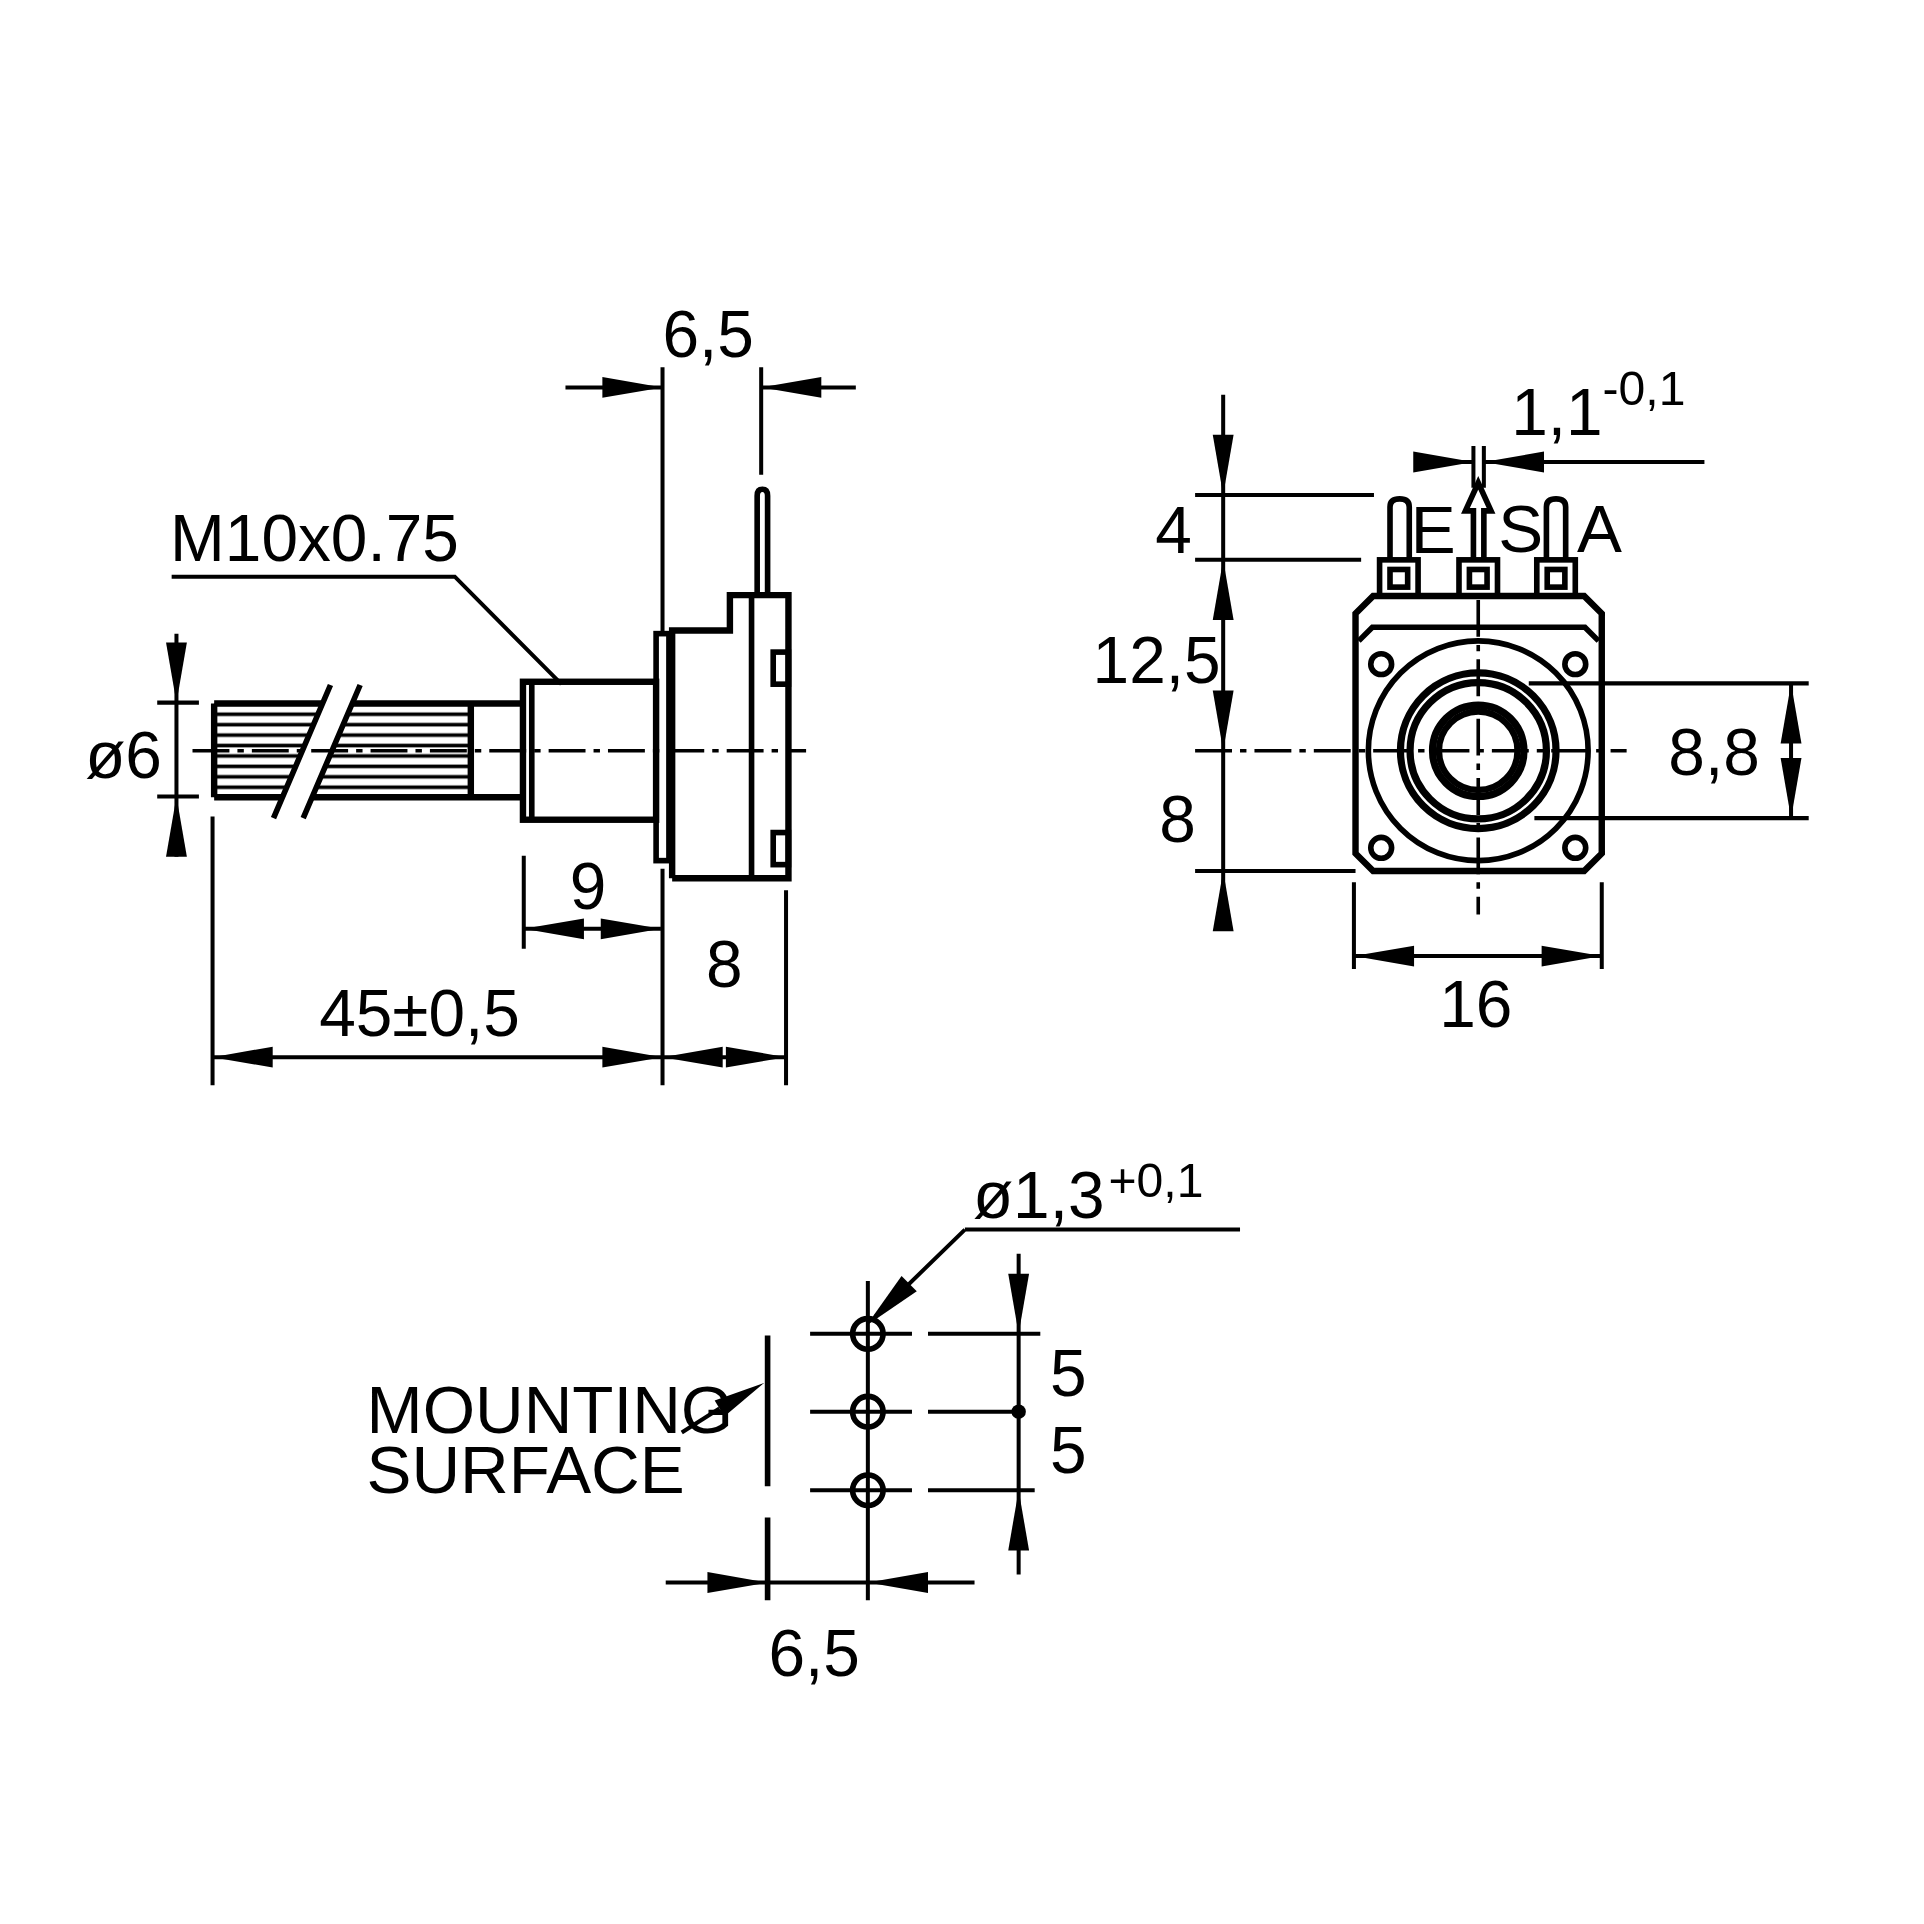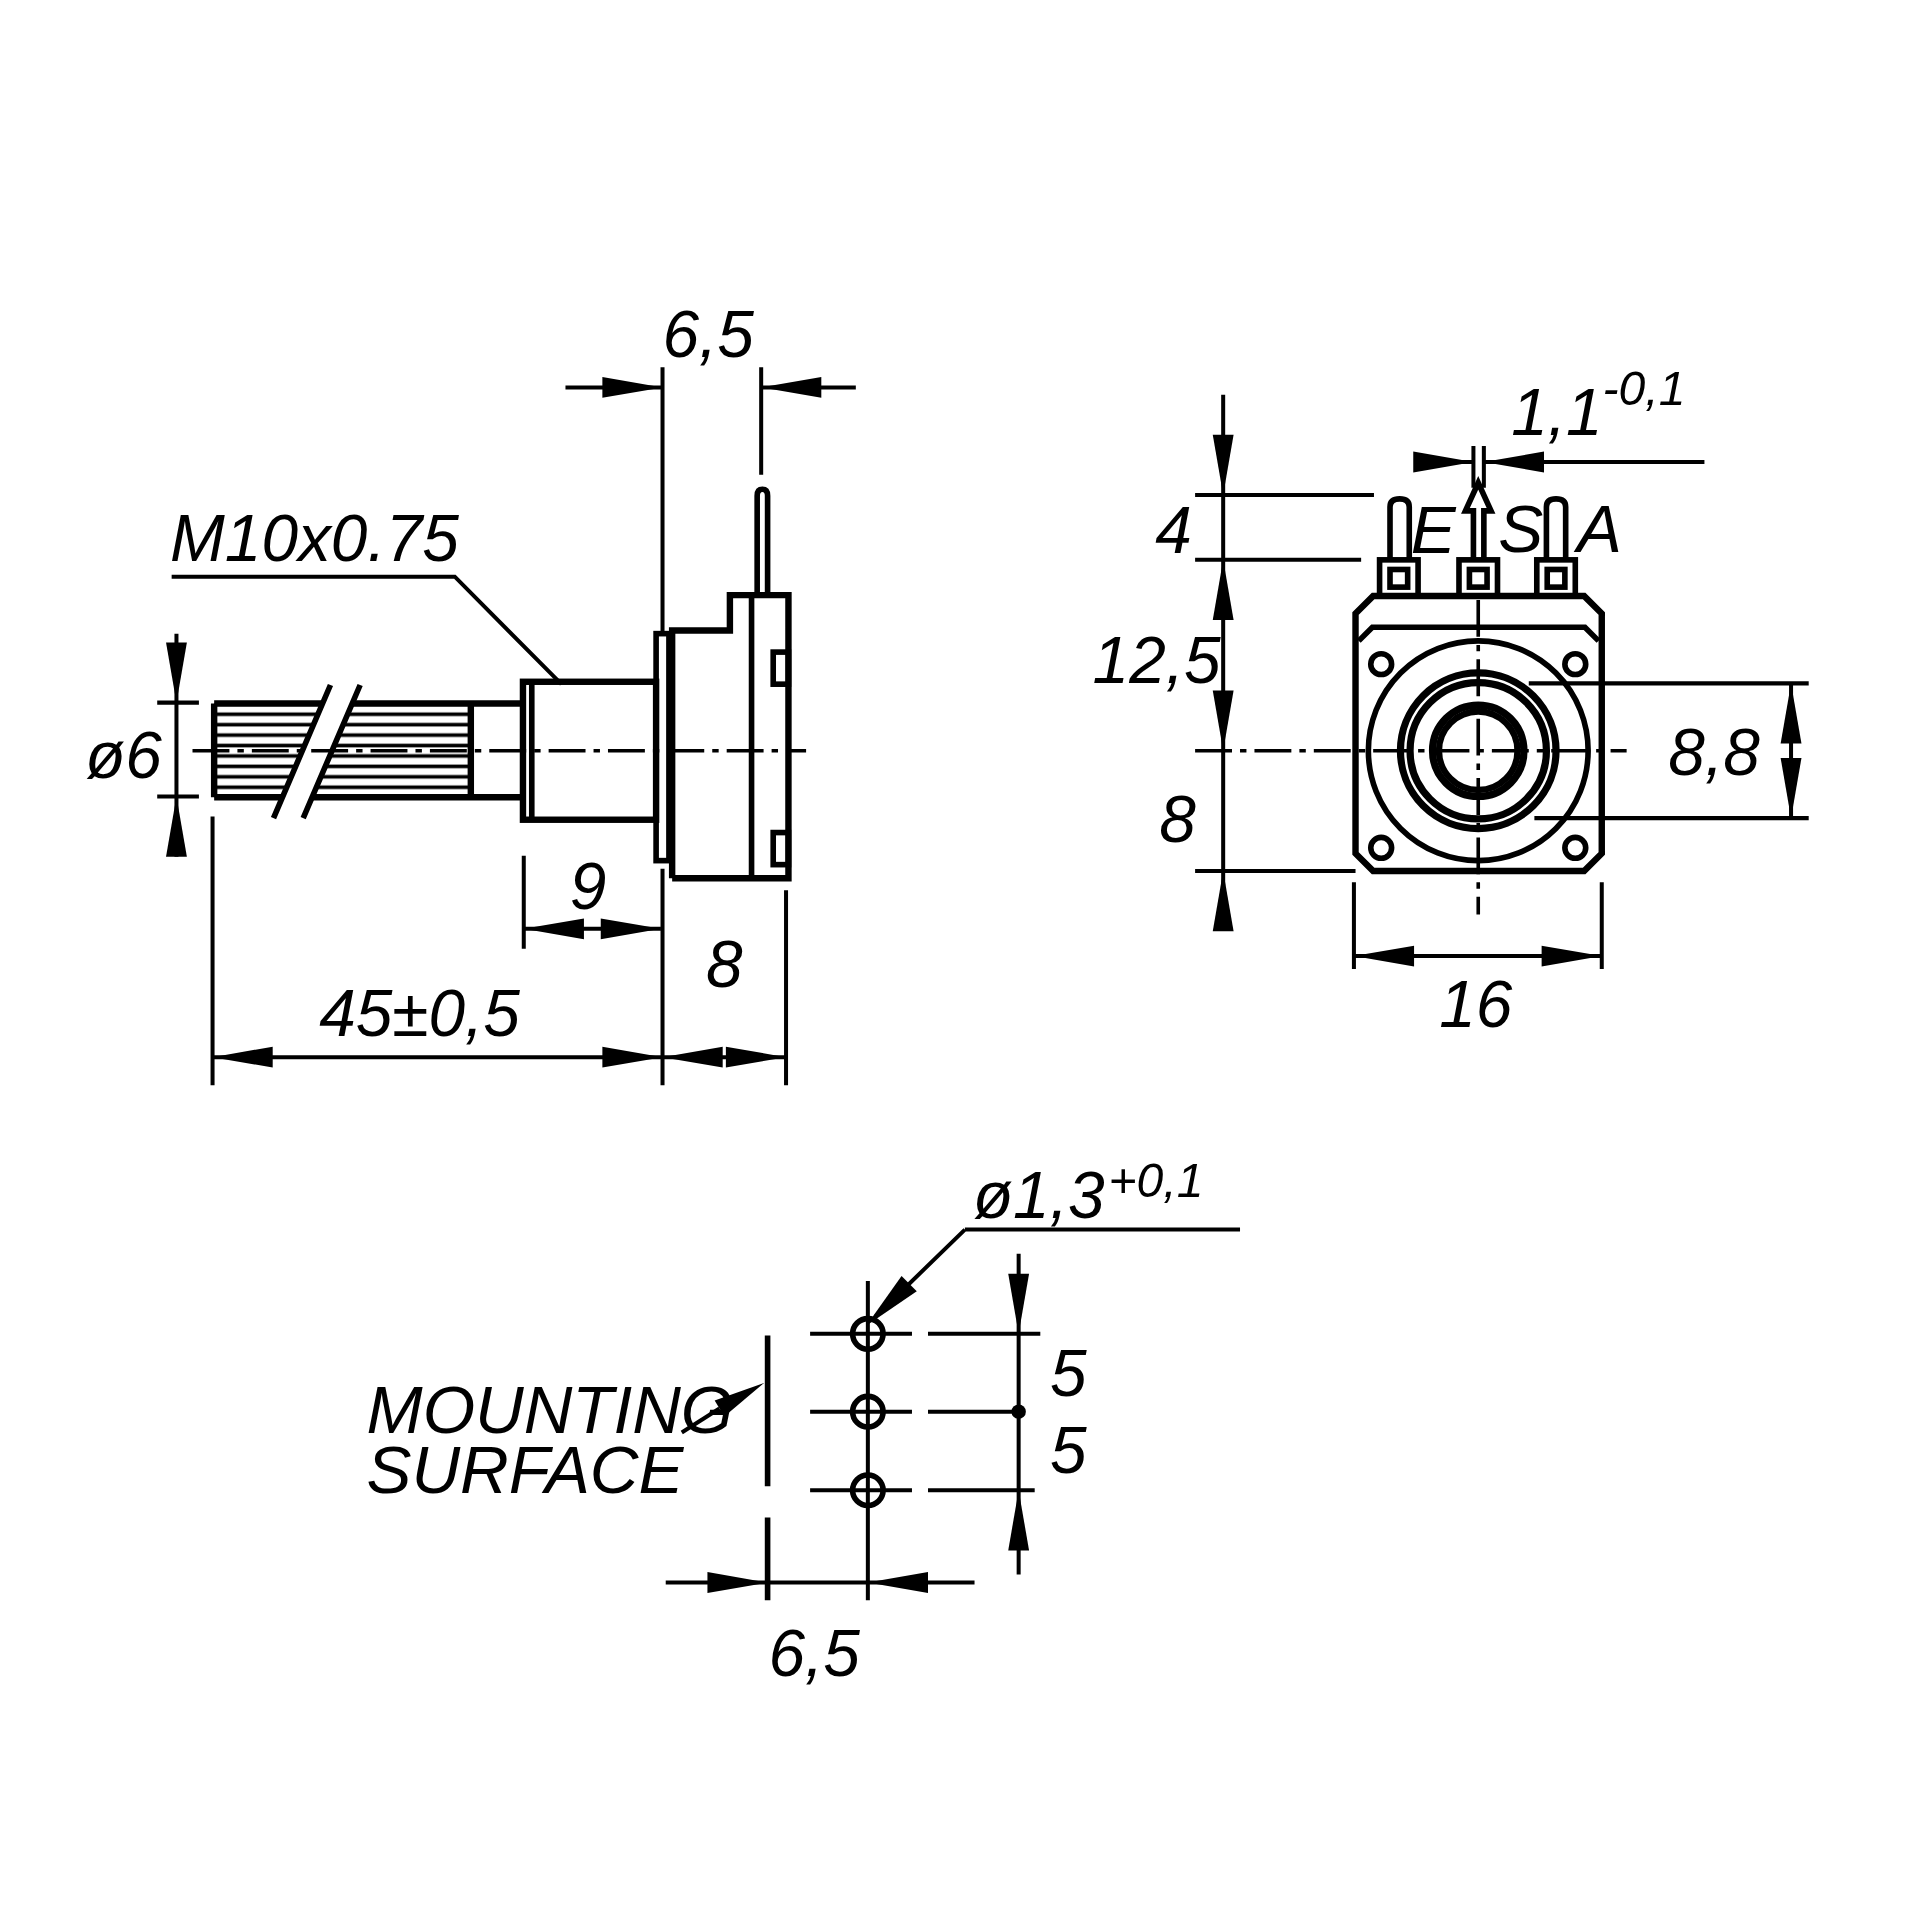--- a/index.html
+++ b/index.html
@@ -1,16 +1,16 @@
 <!DOCTYPE html>
 <html style="font-size:13px"><head>
 <meta charset="utf-8">
 <style>
   html,body{margin:0;padding:0;background:#fff;}
-  .canvas{position:relative;width:1925px;height:1925px;background:#ffffff;overflow:hidden;font-style:italic;}
+  .canvas{position:relative;width:1925px;height:1925px;background:#ffffff;overflow:hidden;}
   svg{display:block;}
   text{font-family:"Liberation Sans", sans-serif;fill:#000;}
   .dimtxt{font-size:82px;}
   .suptxt{font-size:60px;}
   .lbltxt{font-size:84px;}
   .captxt{font-size:84px;}
   .thin{stroke:#000;stroke-width:5;fill:none;}
   .med{stroke:#000;stroke-width:7;fill:none;}
   .thick{stroke:#000;stroke-width:8;fill:none;}
   .arr{fill:#000;stroke:none;}

